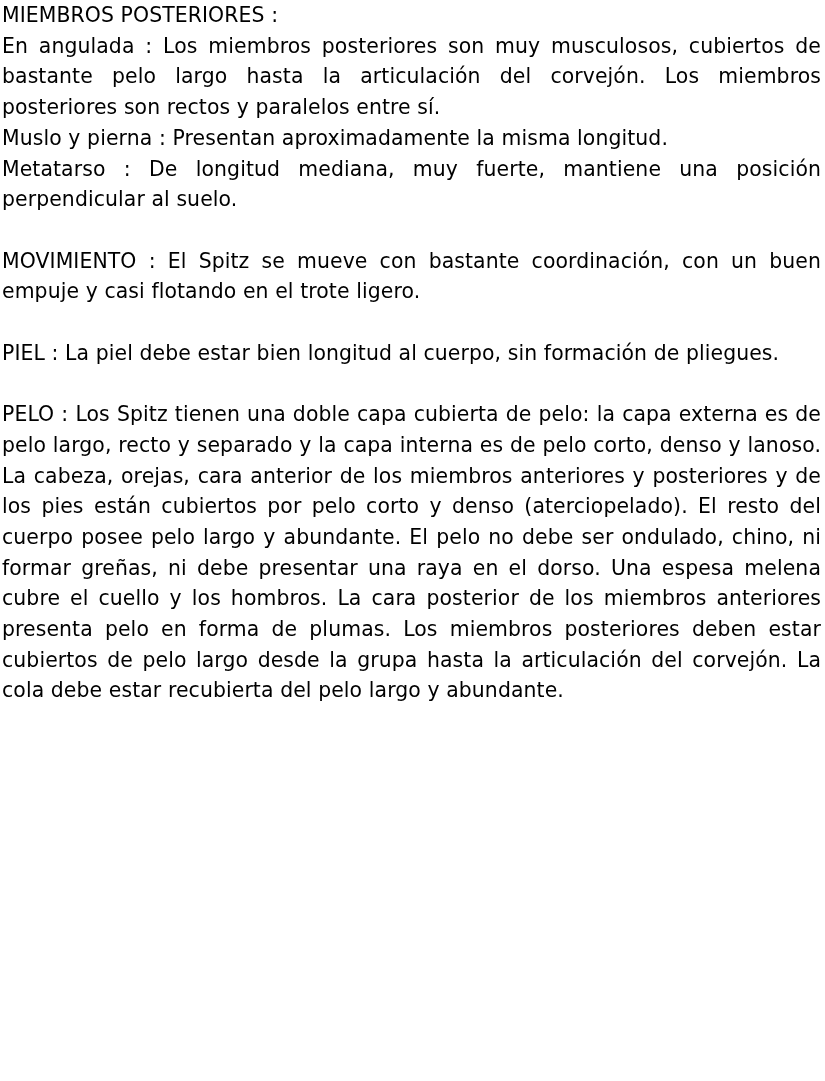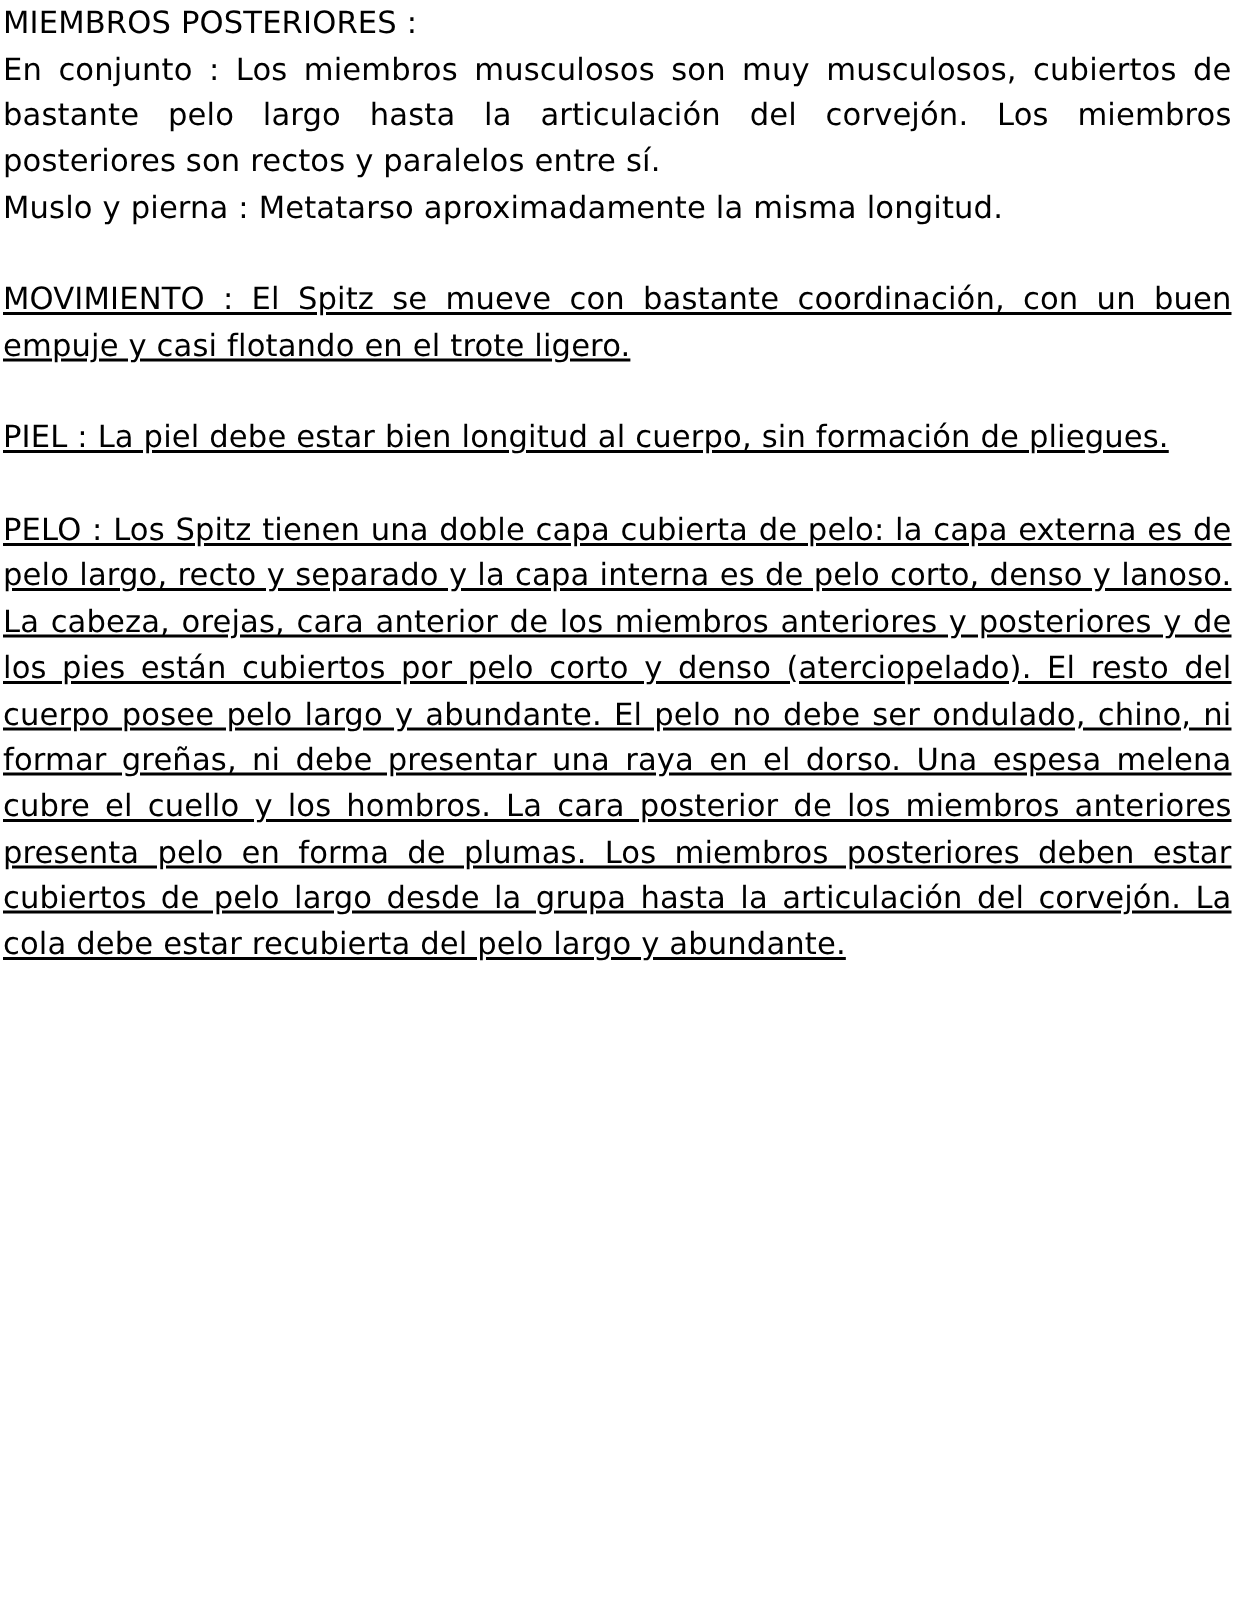--- a/index.html
+++ b/index.html
@@ -24,26 +24,26 @@
   .para {
     margin: 0;
     font-size: 20.4px;
     line-height: 30.7px;
     text-align: justify;
     letter-spacing: 0.1px;
   }
   
   .para.gap {
     margin-top: 30.7px;
-    text-decoration: underline;
   }
 </style>
 </head>
 <body>
 
 <div class="page">
   <p class="para">MIEMBROS POSTERIORES :</p>
-  <p class="para">En conjunto : Los miembros musculosos son muy musculosos, cubiertos de bastante pelo largo hasta la articulación del corvejón. Los miembros posteriores son rectos y paralelos entre sí.</p>
-  <p class="para">Muslo y pierna : Metatarso aproximadamente la misma longitud.</p>
+  <p class="para">En angulada : Los miembros posteriores son muy musculosos, cubiertos de bastante pelo largo hasta la articulación del corvejón. Los miembros posteriores son rectos y paralelos entre sí.</p>
+  <p class="para">Muslo y pierna : Presentan aproximadamente la misma longitud.</p>
+  <p class="para">Metatarso : De longitud mediana, muy fuerte, mantiene una posición perpendicular al suelo.</p>
   <p class="para gap">MOVIMIENTO : El Spitz se mueve con bastante coordinación, con un buen empuje y casi flotando en el trote ligero.</p>
   <p class="para gap">PIEL : La piel debe estar bien longitud al cuerpo, sin formación de pliegues.</p>
   <p class="para gap">PELO : Los Spitz tienen una doble capa cubierta de pelo: la capa externa es de pelo largo, recto y separado y la capa interna es de pelo corto, denso y lanoso. La cabeza, orejas, cara anterior de los miembros anteriores y posteriores y de los pies están cubiertos por pelo corto y denso (aterciopelado). El resto del cuerpo posee pelo largo y abundante. El pelo no debe ser ondulado, chino, ni formar greñas, ni debe presentar una raya en el dorso. Una espesa melena cubre el cuello y los hombros. La cara posterior de los miembros anteriores presenta pelo en forma de plumas. Los miembros posteriores deben estar cubiertos de pelo largo desde la grupa hasta la articulación del corvejón. La cola debe estar recubierta del pelo largo y abundante.</p>
 </div>
 
 </body></html>

